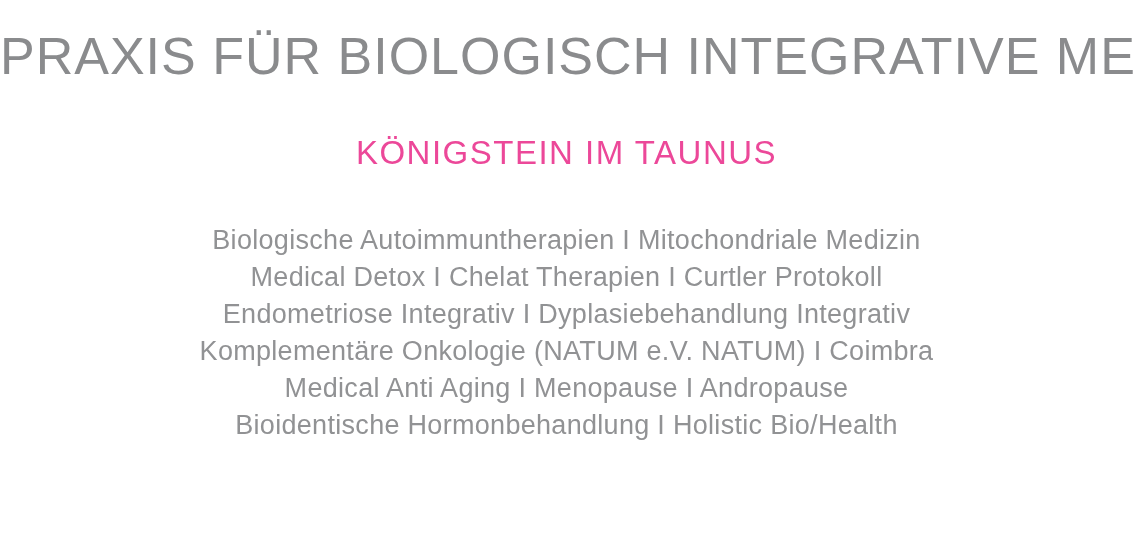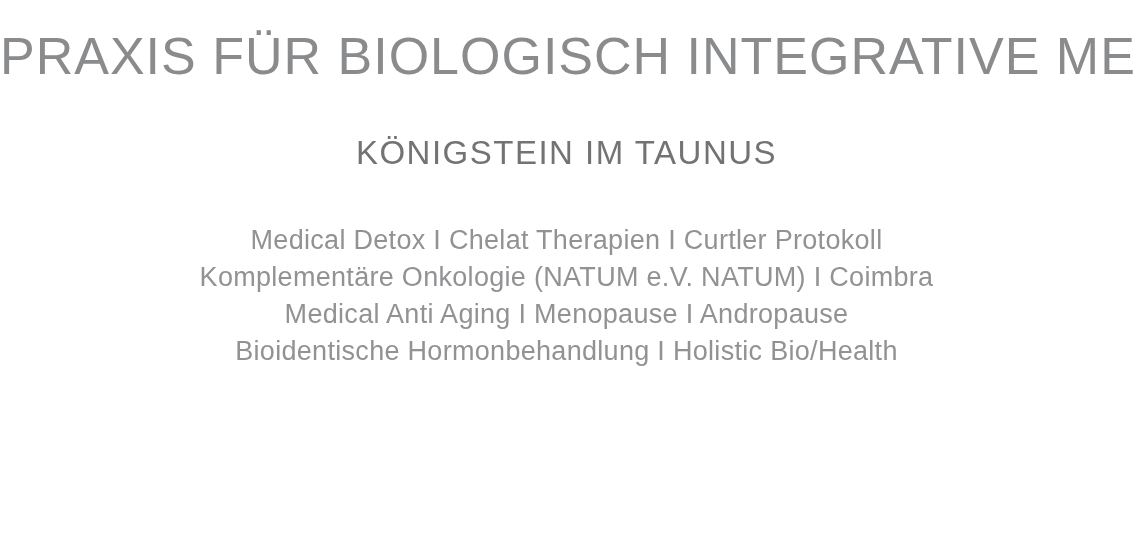--- a/index.html
+++ b/index.html
@@ -26,21 +26,21 @@
     letter-spacing: 1px;
     color: #8a8b8d;
     white-space: nowrap;
   }
   .subtitle {
     margin: 48px 0 0 0;
     font-size: 33px;
     line-height: 38px;
     font-weight: 300;
     letter-spacing: 1.5px;
-    color: #737373;
+    color: #ec4899;
     white-space: nowrap;
   }
   .services {
     margin-top: 50px;
     font-size: 27px;
     font-weight: 300;
     letter-spacing: 0.3px;
     color: #919294;
   }
   .service-line {
@@ -50,18 +50,20 @@
 </style>
 </head>
 <body>
 
 <div class="page">
   <h1 class="page-title">PRAXIS FÜR BIOLOGISCH INTEGRATIVE MEDIZIN</h1>
 
   <h2 class="subtitle">KÖNIGSTEIN IM TAUNUS</h2>
 
   <div class="services">
+    <div class="service-line">Biologische Autoimmuntherapien I Mitochondriale Medizin</div>
     <div class="service-line">Medical Detox I Chelat Therapien I Curtler Protokoll</div>
+    <div class="service-line">Endometriose Integrativ I Dyplasiebehandlung Integrativ</div>
     <div class="service-line">Komplementäre Onkologie (NATUM e.V. NATUM) I Coimbra</div>
     <div class="service-line">Medical Anti Aging I Menopause I Andropause</div>
     <div class="service-line">Bioidentische Hormonbehandlung I Holistic Bio/Health</div>
   </div>
 </div>
 
 </body></html>

